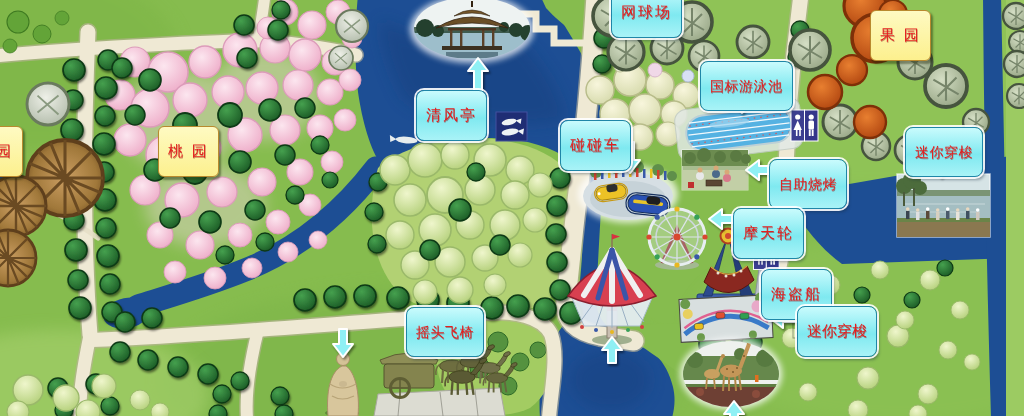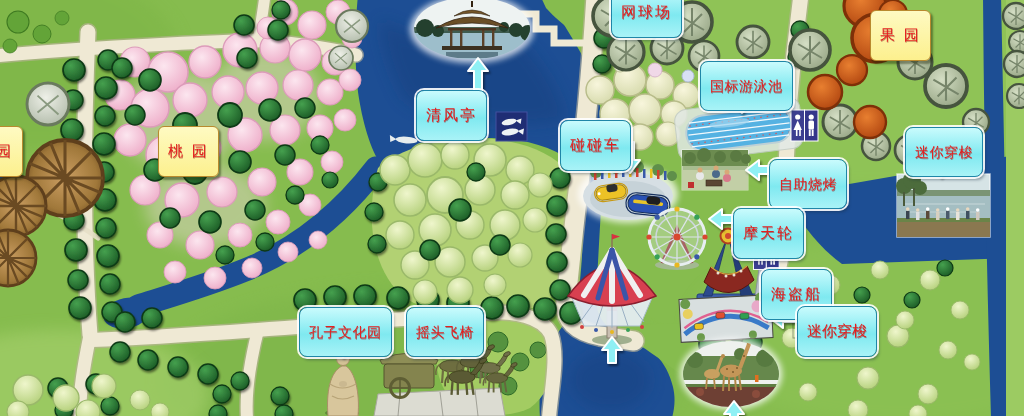--- a/index.html
+++ b/index.html
@@ -758,16 +758,15 @@
 <div class="lbl yellow" style="left:-14px;top:126px">园</div>
 <div class="lbl cyan" style="left:611px;top:-13px;letter-spacing:2px">网球场</div>
 <div class="lbl cyan" style="left:416px;top:90px;letter-spacing:2px">清风亭</div>
 <div class="lbl cyan small" style="left:700px;top:61px">国标游泳池</div>
 <div class="lbl cyan" style="left:560px;top:120px;letter-spacing:2px">碰碰车</div>
 <div class="lbl cyan small" style="left:769px;top:159px">自助烧烤</div>
 <div class="lbl cyan" style="left:733px;top:208px;letter-spacing:2px">摩天轮</div>
 <div class="lbl cyan small" style="left:905px;top:127px">迷你穿梭</div>
 <div class="lbl cyan" style="left:761px;top:269px;letter-spacing:2px">海盗船</div>
 <div class="lbl cyan" style="left:797px;top:306px">迷你穿梭</div>
-<div class="lbl cyan small" style="left:299px;top:307px">孔子文化园</div>
 <div class="lbl cyan small" style="left:406px;top:307px">摇头飞椅</div>
 
 </div>
 
 </body></html>

